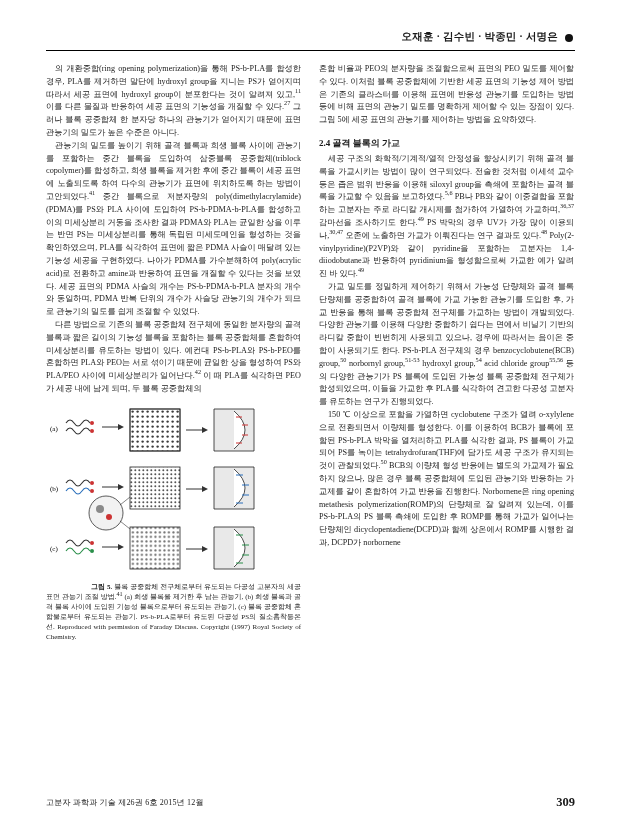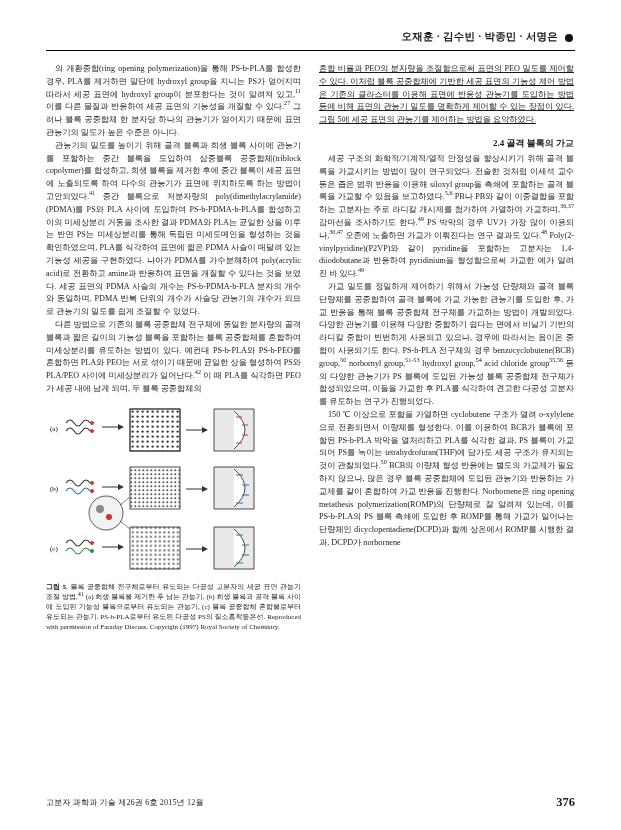--- a/index.html
+++ b/index.html
@@ -59,46 +59,46 @@
     font-size: 8.2px;
     line-height: 1.56;
     text-align: justify;
     text-justify: inter-character;
     hyphens: auto;
   }
   p {
     margin: 0;
     text-indent: 9px;
   }
-  p.noindent { text-indent: 0; text-decoration: underline; }
+  p.noindent { text-indent: 0; }
   h2.section {
     font-size: 9px;
     font-weight: bold;
     margin: 9px 0 3px 0;
     text-indent: 0;
-    text-align: right;
+    text-align: left;
   }
   sup { font-size: 6.2px; vertical-align: super; line-height: 0; }
   
   .figure {
     margin: 9px 0 5px 0;
   }
   .fig-box {
     width: 100%;
     height: 172px;
     background: #ffffff;
     position: relative;
   }
   .fig-caption {
     font-size: 7px;
     line-height: 1.45;
     text-align: justify;
     margin-top: 5px;
   }
-  .fig-caption .lab { font-weight: bold; }
+  .fig-caption .lab { font-weight: bold; margin-left: 45px; }
   .fig-caption .ital { }
   
   .footer {
     position: absolute;
     left: 46px;
     right: 46px;
     bottom: 22px;
     display: flex;
     align-items: baseline;
     justify-content: flex-start;
@@ -234,16 +234,16 @@
       <h2 class="section">2.4 골격 블록의 가교</h2>
       <p>세공 구조의 화학적/기계적/열적 안정성을 향상시키기 위해 골격 블록을 가교시키는 방법이 많이 연구되었다. 전술한 것처럼 이세석 교수 등은 좁은 범위 반응을 이용해 siloxyl group을 측쇄에 포함하는 골격 블록을 가교할 수 있음을 보고하였다.<sup>5,6</sup> PB나 PB와 같이 이중결합을 포함하는 고분자는 주로 라디칼 개시제를 첨가하여 가열하여 가교하며,<sup>36,37</sup> 감마선을 조사하기도 한다.<sup>49</sup> PS 박막의 경우 UV가 가장 많이 이용되나,<sup>30,47</sup> 오존에 노출하면 가교가 이뤄진다는 연구 결과도 있다.<sup>48</sup> Poly(2-vinylpyridine)(P2VP)와 같이 pyridine을 포함하는 고분자는 1,4-diiodobutane과 반응하여 pyridinium을 형성함으로써 가교한 예가 알려진 바 있다.<sup>49</sup></p>
       <p>가교 밀도를 정밀하게 제어하기 위해서 가능성 단량체와 골격 블록 단량체를 공중합하여 골격 블록에 가교 가능한 관능기를 도입한 후, 가교 반응을 통해 블록 공중합체 전구체를 가교하는 방법이 개발되었다. 다양한 관능기를 이용해 다양한 중합하기 쉽다는 면에서 비닐기 기반의 라디칼 중합이 빈번히게 사용되고 있으나, 경우에 따라서는 음이온 중합이 사용되기도 한다. PS-b-PLA 전구체의 경우 benzocyclobutene(BCB) group,<sup>50</sup> norbornyl group,<sup>51-53</sup> hydroxyl group,<sup>54</sup> acid chloride group<sup>55,56</sup> 등의 다양한 관능기가 PS 블록에 도입된 가능성 블록 공중합체 전구체가 합성되었으며, 이들을 가교한 후 PLA를 식각하여 견고한 다공성 고분자를 유도하는 연구가 진행되었다.</p>
       <p>150 ℃ 이상으로 포함을 가열하면 cyclobutene 구조가 열려 o-xylylene으로 전환되면서 이량체를 형성한다. 이를 이용하여 BCB가 블록에 포함된 PS-b-PLA 박막을 열처리하고 PLA를 식각한 결과, PS 블록이 가교되어 PS를 녹이는 tetrahydrofuran(THF)에 담가도 세공 구조가 유지되는 것이 관찰되었다.<sup>50</sup> BCB의 이량체 형성 반응에는 별도의 가교제가 필요하지 않으나, 많은 경우 블록 공중합체에 도입된 관능기와 반응하는 가교제를 같이 혼합하여 가교 반응을 진행한다. Norbornene은 ring opening metathesis polymerization(ROMP)의 단량체로 잘 알려져 있는데, 이를 PS-b-PLA의 PS 블록 측쇄에 도입한 후 ROMP를 통해 가교가 일어나는 단량체인 dicyclopentadiene(DCPD)과 함께 상온에서 ROMP를 시행한 결과, DCPD가 norbornene</p>
     </div>
 
   </div>
 
   <div class="footer">
     <span class="info">고분자 과학과 기술    제26권 6호 2015년 12월</span>
-    <span class="pageno">376</span>
+    <span class="pageno">309</span>
   </div>
 
 </div>
 
 </body></html>

